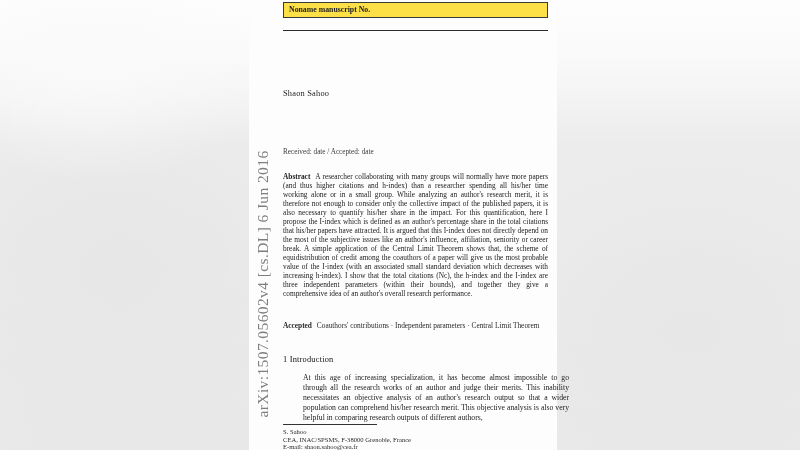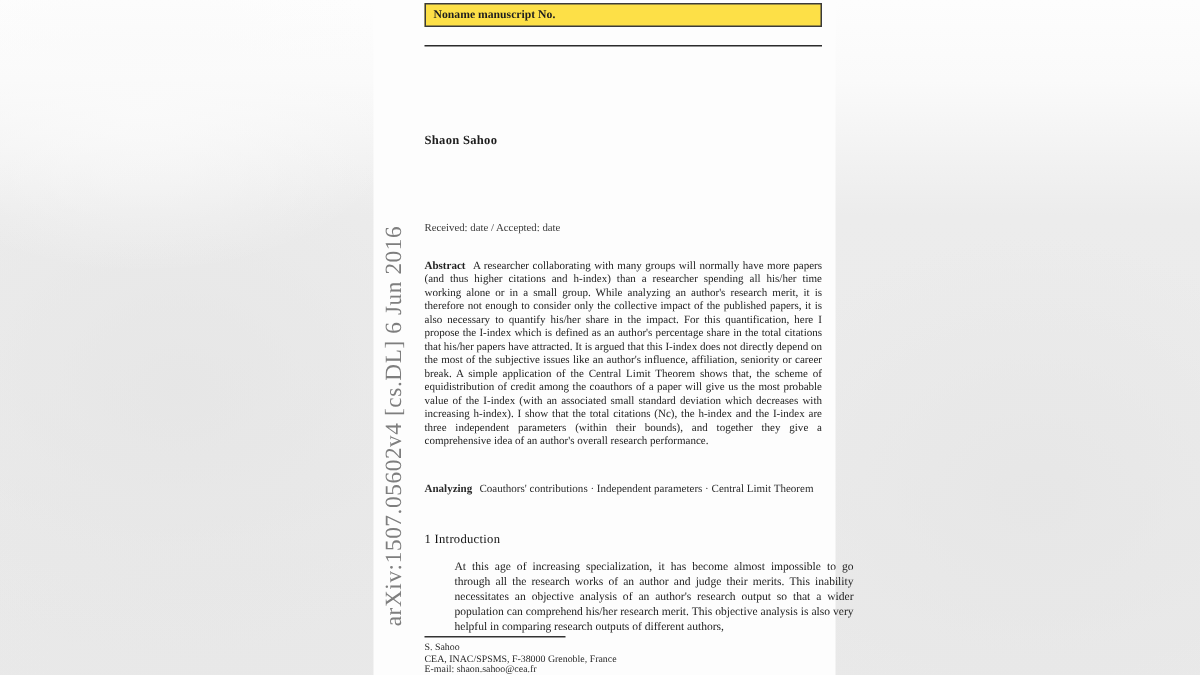--- a/index.html
+++ b/index.html
@@ -63,21 +63,21 @@
     width: 272px;
     font-weight: bold;
     font-size: 11.2px; line-height: 12.5px;
     letter-spacing: 0.2px; word-spacing: 1.5px;
     color: #101010;
   }
 
   .author {
     position: absolute;
     left: 34px; top: 89px;
-    font-weight: bold;
+    font-weight: normal;
     font-size: 8.4px;
     letter-spacing: 0.2px;
   }
 
   .dates {
     position: absolute;
     left: 34px; top: 148px;
     font-size: 7.2px;
     color: #3c3c3c;
   }
@@ -152,21 +152,21 @@
     <div class="author">Shaon Sahoo</div>
 
     <div class="dates">Received: date / Accepted: date</div>
 
     <p class="abstract">
       <span class="blabel">Abstract</span>
       <span>A researcher collaborating with many groups will normally have more papers (and thus higher citations and h-index) than a researcher spending all his/her time working alone or in a small group. While analyzing an author's research merit, it is therefore not enough to consider only the collective impact of the published papers, it is also necessary to quantify his/her share in the impact. For this quantification, here I propose the I-index which is defined as an author's percentage share in the total citations that his/her papers have attracted. It is argued that this I-index does not directly depend on the most of the subjective issues like an author's influence, affiliation, seniority or career break. A simple application of the Central Limit Theorem shows that, the scheme of equidistribution of credit among the coauthors of a paper will give us the most probable value of the I-index (with an associated small standard deviation which decreases with increasing h-index). I show that the total citations (Nc), the h-index and the I-index are three independent parameters (within their bounds), and together they give a comprehensive idea of an author's overall research performance.</span>
     </p>
 
     <p class="keywords">
-      <span class="blabel">Analyzing</span>
+      <span class="blabel">Accepted</span>
       <span>Coauthors' contributions · Independent parameters · Central Limit Theorem</span>
     </p>
 
     <h2 class="section-heading">1 Introduction</h2>
 
     <p class="intro">At this age of increasing specialization, it has become almost impossible to go through all the research works of an author and judge their merits. This inability necessitates an objective analysis of an author's research output so that a wider population can comprehend his/her research merit. This objective analysis is also very helpful in comparing research outputs of different authors,</p>
 
     <div class="foot-rule"></div>
 
     <div class="footnote">

